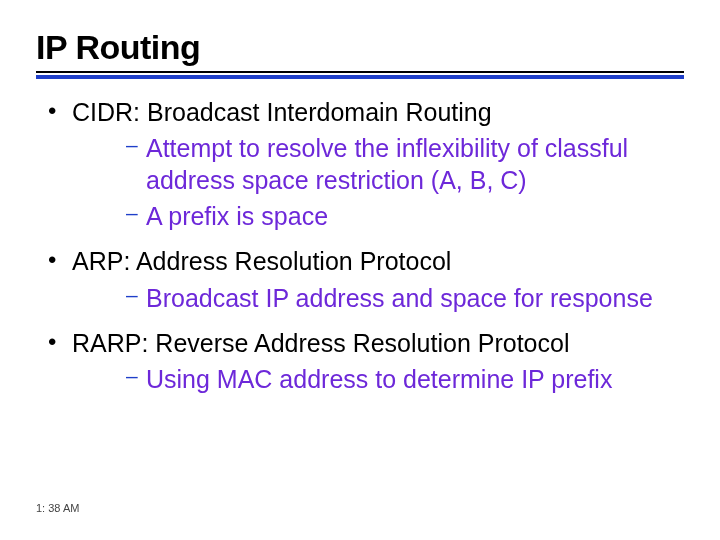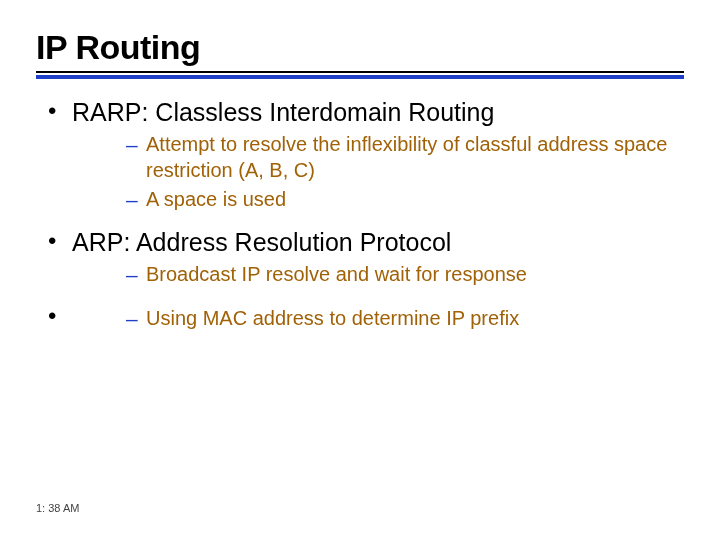--- a/index.html
+++ b/index.html
@@ -52,26 +52,26 @@
     left: 4px;
     top: 3px;
     font-size: 24px;
   }
   .sub {
     margin: 2px 0 6px 0;
     padding: 0 0 0 54px;
     list-style: none;
   }
   .l2 {
-    font-size: 20px;
+    font-size: 25px;
     font-family: Verdana, Arial, sans-serif;
     padding: 2px 0 2px 20px;
     position: relative;
     line-height: 1.28;
-    color: #a16207;
+    color: #6d28d9;
   }
   .l2::before {
     content: "\2013";
     position: absolute;
     left: 0;
     top: 2px;
     color: #1f3fc9;
     font-size: 21px;
   }
   .timestamp {
@@ -87,35 +87,36 @@
 <body>
 
 <div class="slide">
   <h1 class="title">IP Routing</h1>
   <div class="underline-thin"></div>
   <div class="underline-thick"></div>
 
   <ul class="bullets">
 
     <li class="l1">
-      <span>RARP: Classless Interdomain Routing</span>
+      <span>CIDR: Broadcast Interdomain Routing</span>
       <ul class="sub">
         <li class="l2">Attempt to resolve the inflexibility of classful address space restriction (A, B, C)</li>
-        <li class="l2">A space is used</li>
+        <li class="l2">A prefix is space</li>
       </ul>
     </li>
 
     <li class="l1">
       <span>ARP: Address Resolution Protocol</span>
       <ul class="sub">
-        <li class="l2">Broadcast IP resolve and wait for response</li>
+        <li class="l2">Broadcast IP address and space for response</li>
       </ul>
     </li>
 
     <li class="l1">
+      <span>RARP: Reverse Address Resolution Protocol</span>
       <ul class="sub">
         <li class="l2">Using MAC address to determine IP prefix</li>
       </ul>
     </li>
 
   </ul>
 
   <div class="timestamp">1: 38 AM</div>
 </div>
 

